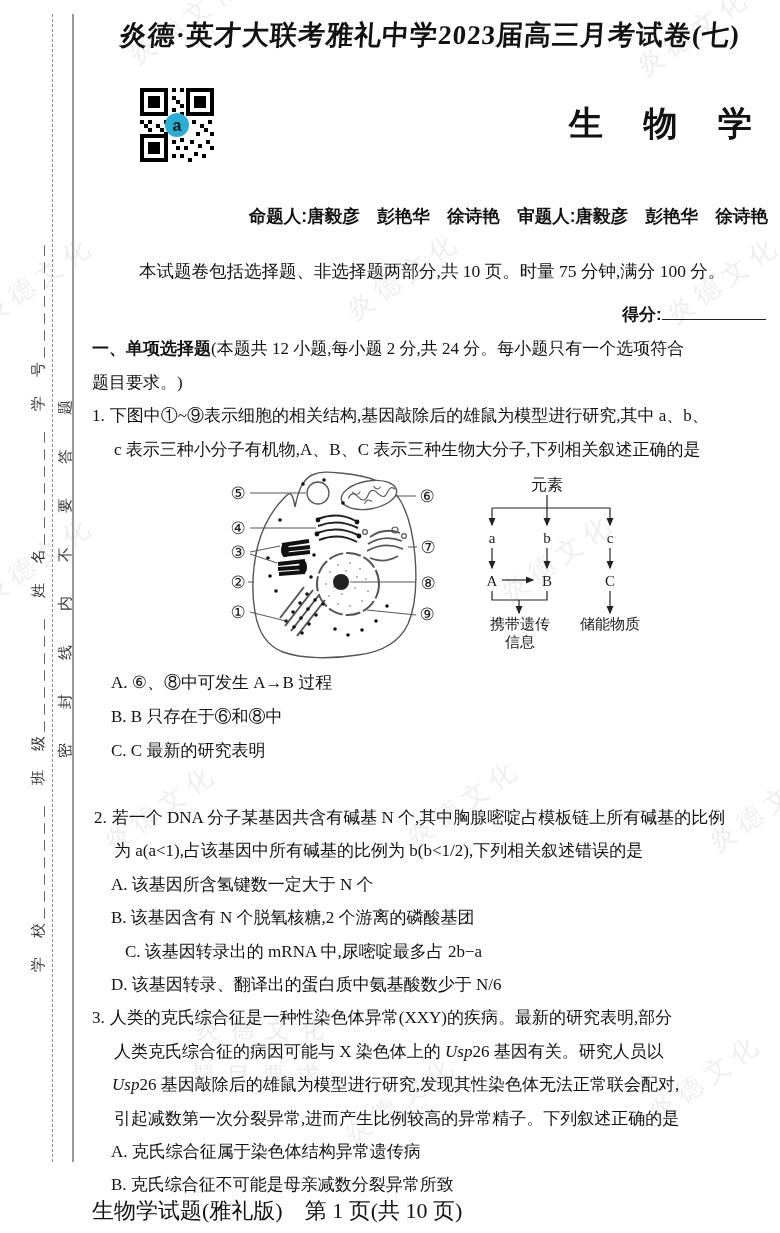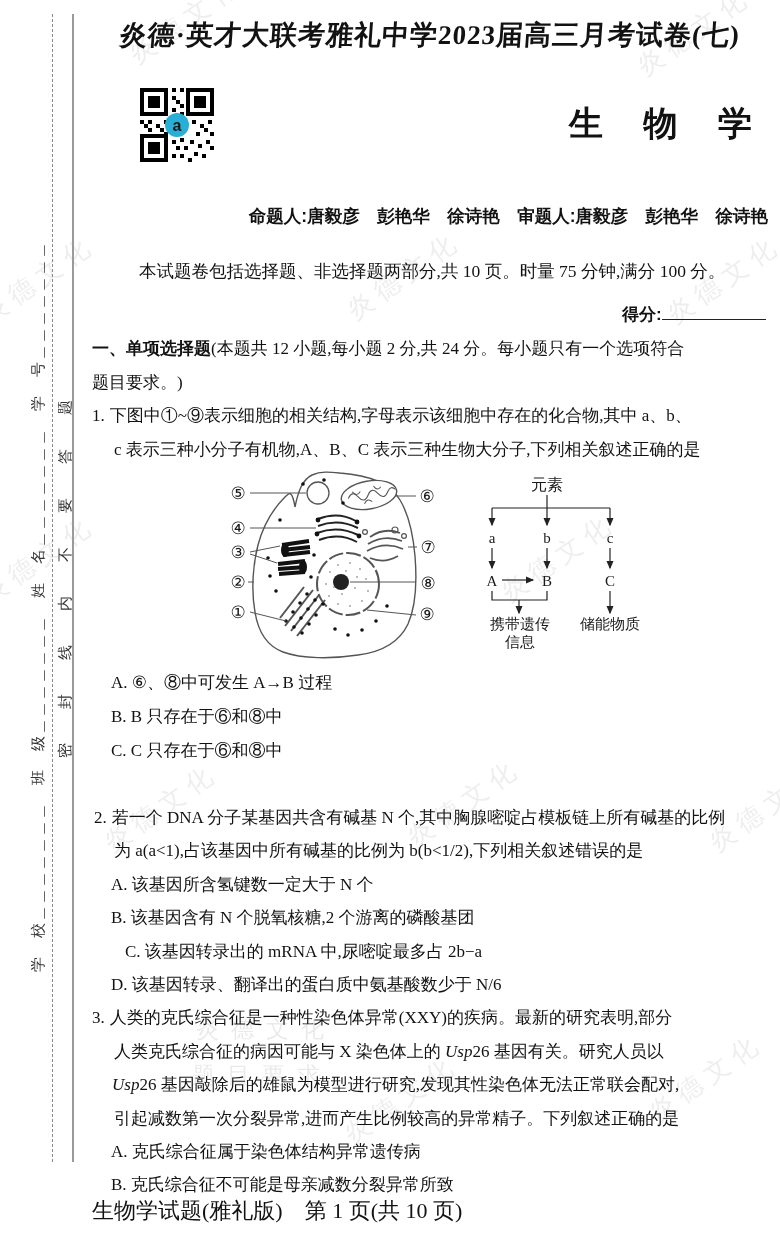--- a/index.html
+++ b/index.html
@@ -94,21 +94,21 @@
   <div class="score">
     <span>得分:</span><span class="score-blank"></span>
   </div>
 
   <div class="line" style="left:92px;top:337px;">
     <span class="bold-hei">一、单项选择题</span><span>(本题共 12 小题,每小题 2 分,共 24 分。每小题只有一个选项符合</span>
   </div>
   <div class="line" style="left:92px;top:371px;">题目要求。)</div>
 
   <div class="line" style="left:92px;top:404px;">
-    <span class="qnum">1.</span><span>下图中①~⑨表示细胞的相关结构,字母表示该细胞中存在的化合物,其中 a、b、</span>
+    <span class="qnum">1.</span><span>下图中①~⑨表示细胞的相关结构,基因敲除后的雄鼠为模型进行研究,其中 a、b、</span>
   </div>
   <div class="line" style="left:114px;top:438px;">c 表示三种小分子有机物,A、B、C 表示三种生物大分子,下列相关叙述正确的是</div>
 
   <svg class="abs" style="left:190px;top:463px;" width="292" height="200" viewBox="0 0 292 200">
 
     <path d="M150 10 C 178 12 200 20 210 37 C 219 52 223 70 225 93 C 227 118 226 143 218 161
          C 209 180 192 189 168 192 C 142 196 112 196 93 189 C 77 183 68 168 65 149
          C 61 127 63 101 68 82 C 73 63 82 47 95 34 C 99 30 102 26 105 44
          C 108 29 112 17 122 12 C 131 8 140 9 150 10 Z" fill="none" stroke="#555" stroke-width="1.4"></path>
 
@@ -265,21 +265,21 @@
       <text x="68" y="114">B</text>
       <text x="131" y="114">C</text>
       <text x="41" y="157">携带遗传</text>
       <text x="41" y="175">信息</text>
       <text x="131" y="157">储能物质</text>
     </g>
   </svg>
 
   <div class="line" style="left:111px;top:671px;">A. ⑥、⑧中可发生 A→B 过程</div>
   <div class="line" style="left:111px;top:705px;">B. B 只存在于⑥和⑧中</div>
-  <div class="line" style="left:111px;top:739px;">C. C 只存在于⑥和⑧中</div>
+  <div class="line" style="left:111px;top:739px;">C. C 最新的研究表明</div>
 
   <div class="line" style="left:94px;top:806px;">
     <span class="qnum">2.</span><span>若一个 DNA 分子某基因共含有碱基 N 个,其中胸腺嘧啶占模板链上所有碱基的比例</span>
   </div>
   <div class="line" style="left:114px;top:839px;">为 a(a&lt;1),占该基因中所有碱基的比例为 b(b&lt;1/2),下列相关叙述错误的是</div>
   <div class="line" style="left:111px;top:873px;">A. 该基因所含氢键数一定大于 N 个</div>
   <div class="line" style="left:111px;top:906px;">B. 该基因含有 N 个脱氧核糖,2 个游离的磷酸基团</div>
   <div class="line" style="left:125px;top:940px;">C. 该基因转录出的 mRNA 中,尿嘧啶最多占 2b−a</div>
   <div class="line" style="left:111px;top:973px;">D. 该基因转录、翻译出的蛋白质中氨基酸数少于 N/6</div>
 

